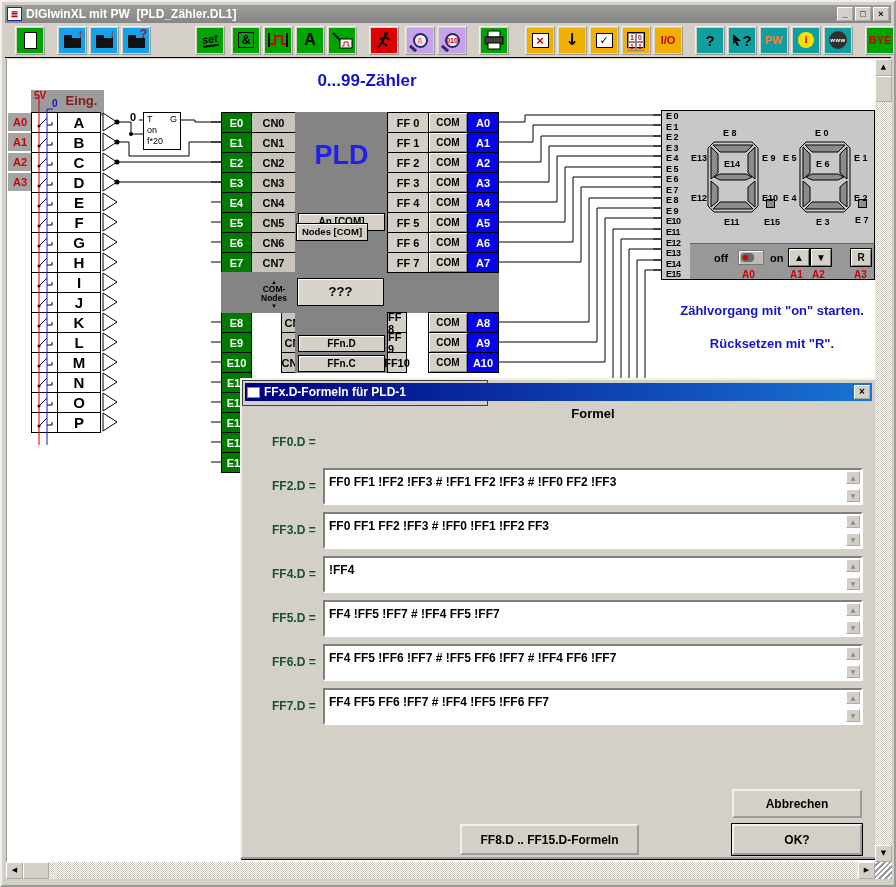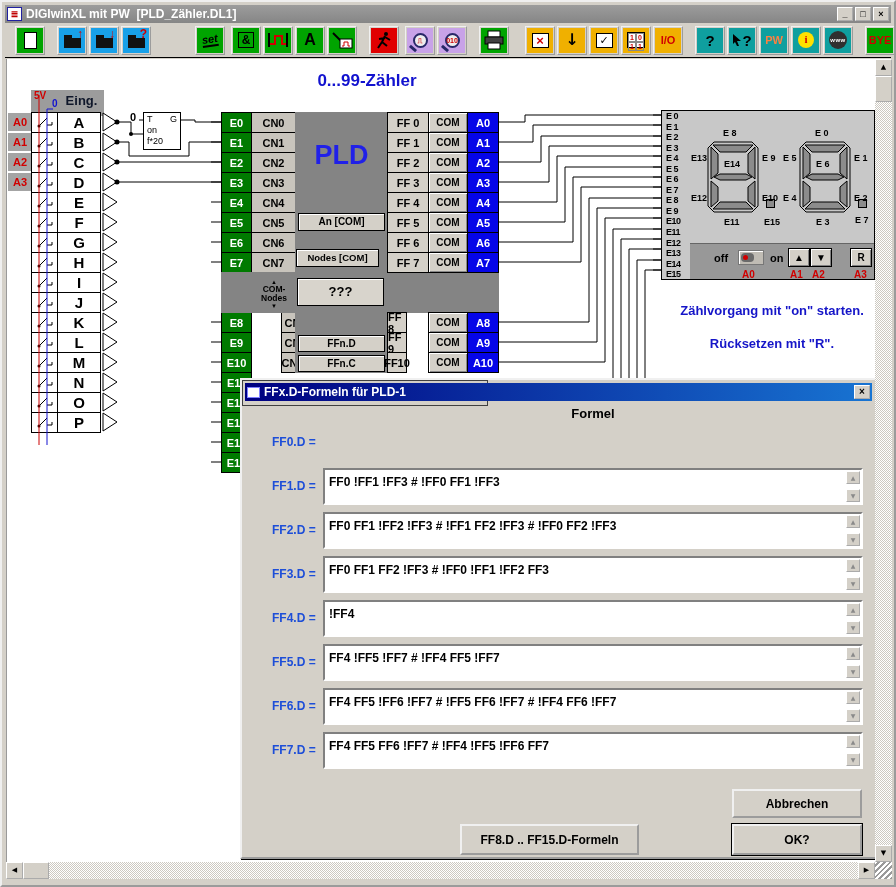--- a/index.html
+++ b/index.html
@@ -42,21 +42,21 @@
   
   .canvas{position:absolute;left:4px;top:57px;width:869px;height:803px;background:#fff;overflow:hidden;border-left:1px solid #999;}
   .wires{position:absolute;left:0;top:0;z-index:5;pointer-events:none;}
   .heading{position:absolute;left:250px;top:12px;width:220px;text-align:center;color:#1212cf;font:bold 17px "Liberation Sans";z-index:2;}
   .note{position:absolute;width:300px;text-align:center;color:#1515c8;font:bold 13px "Liberation Sans";z-index:2;}
   #note1{left:615px;top:244px;} #note2{left:615px;top:277px;}
   
   #addr-col{position:absolute;left:1px;top:54px;z-index:2;}
   .addr-tag{width:24px;height:18px;margin-bottom:2px;background:#a4a4a4;color:#d00000;font:bold 11px/18px "Liberation Sans";text-align:center;}
   #supply-cell{position:absolute;left:24px;top:31px;width:28px;height:22px;background:#9c9c9c;z-index:2;color:#d00000;font:bold 10px/10px "Liberation Sans";padding:1px 0 0 3px;}
-  #eing-hdr{position:absolute;left:52px;top:31px;width:45px;height:26px;background:#9c9c9c;color:#0f172a;font:bold 13px/22px "Liberation Sans";text-align:center;z-index:2;}
+  #eing-hdr{position:absolute;left:52px;top:31px;width:45px;height:26px;background:#9c9c9c;color:#7f1d1d;font:bold 13px/22px "Liberation Sans";text-align:center;z-index:2;}
   #input-rows{position:absolute;left:24px;top:53px;z-index:2;}
   .in-row{display:flex;height:21px;}
   .in-row + .in-row{margin-top:-1px;}
   .sw{width:27px;border:1px solid #000;background:#fff;}
   .ltr{width:43px;border:1px solid #000;border-left:none;background:#fff;font:bold 15px/19px "Liberation Sans";text-align:center;color:#000;}
   #zero-lbl{position:absolute;left:45px;top:39px;color:#1212d0;font:bold 10px "Liberation Sans";z-index:6;}
   #tin-lbl{position:absolute;left:123px;top:52px;color:#000;font:bold 11px "Liberation Sans";z-index:6;}
   #timer-block{position:absolute;left:136px;top:53px;width:38px;height:38px;background:#fff;border:1px solid #000;z-index:2;font:9px/11px "Liberation Sans";color:#000;padding:1px 3px;}
   #timer-block .tg{display:flex;justify-content:space-between;}
   
@@ -69,21 +69,21 @@
   .com-cell{background:#d4d0c8;color:#000;border:1px solid #000;box-shadow:inset 1px 1px 0 #fff,inset -1px -1px 0 #888;font:bold 10px "Liberation Sans";}
   .a-cell{background:#0505e8;color:#fff;}
   #e-top{left:214px;top:53px;width:31px;} #e-bot{left:214px;top:253px;width:31px;}
   #cn-top{left:244px;top:53px;width:45px;} #cn-bot{left:258px;top:253px;width:45px;padding-left:16px;}
   #ff-top{left:380px;top:53px;width:42px;} #ff-bot{left:380px;top:253px;width:20px;}
   #com-top{left:421px;top:53px;width:40px;} #com-bot{left:421px;top:253px;width:40px;}
   #a-top{left:460px;top:53px;width:32px;} #a-bot{left:460px;top:253px;width:32px;}
   #pld-mid{left:288px;top:53px;width:93px;height:261px;background:#848484;}
   .pld-title{position:absolute;left:0;top:28px;width:100%;text-align:center;color:#2020e8;font:bold 27px "Liberation Sans";}
   .mid-btn{position:absolute;left:3px;width:87px;height:18px;background:#d4d0c8;border:1px solid #000;box-shadow:inset 1px 1px 0 #fff;color:#000;font:bold 10px/16px "Liberation Sans";text-align:center;}
-  #btn-ancom{top:101px;} #btn-nodescom{top:137px;left:1px;width:83px;font-size:9.5px;}
+  #btn-ancom{top:101px;} #btn-nodescom{top:111px;left:1px;width:72px;font-size:9.5px;}
   #btn-ffnd{top:223px;height:17px;} #btn-ffnc{top:243px;height:17px;}
   #gap-row{left:214px;top:213px;width:278px;height:41px;background:#848484;}
   #com-nodes{position:absolute;left:31px;top:1px;width:44px;height:40px;color:#000;font:bold 8.5px/9px "Liberation Sans";text-align:center;padding-top:6px;}
   #com-nodes .arr{font-size:6px;line-height:6px;}
   #btn-qqq{position:absolute;left:76px;top:6px;width:87px;height:28px;background:#d8d4cc;border:1px solid #000;box-shadow:inset 1px 1px 0 #fff;color:#000;font:bold 13px/26px "Liberation Sans";text-align:center;}
   
   #display{position:absolute;left:654px;top:51px;width:214px;height:170px;background:#c8c8c8;border:1px solid #000;z-index:2;}
   #pins{position:absolute;left:1px;top:0;width:28px;}
   .pin{height:10.55px;font:bold 9px/10.5px "Liberation Sans";color:#000;padding-left:3px;letter-spacing:-0.5px;}
   #ctrl-bar{position:absolute;left:28px;top:132px;right:0;bottom:0;background:#989898;border-top:1px solid #666;}
@@ -99,21 +99,21 @@
   .addr-lbl{position:absolute;top:25px;color:#d00000;font:bold 10px "Liberation Sans";}
   
   #dialog{position:absolute;left:233px;top:319px;width:637px;height:481px;background:#d4d0c8;border:2px outset #f0f0f0;box-shadow:1px 1px 0 #000;z-index:10;}
   #dlg-title{position:absolute;left:3px;top:3px;right:3px;height:18px;background:linear-gradient(90deg,#000080,#1874d2);display:flex;align-items:center;padding:0 2px;}
   #dlg-icon{width:13px;height:11px;background:#fff;border:1px solid #8080ff;margin-right:4px;}
   #dlg-title-text{color:#fff;font:bold 12px "Liberation Sans";flex:1;}
   #dlg-close{width:16px;height:14px;background:#d4d0c8;border:1px outset #fff;color:#000;font:bold 10px/12px "Liberation Sans";text-align:center;}
   #formel-hdr{position:absolute;left:81px;top:26px;width:540px;text-align:center;color:#000;font:bold 13px "Liberation Sans";}
   #f-rows{position:absolute;left:0;top:44px;width:637px;}
   .f-row{position:relative;height:37px;margin-bottom:7px;}
-  .f-label{position:absolute;left:14px;top:11px;width:64px;color:#1d4ed8;font:bold 12px "Liberation Sans";padding-left:16px;}
+  .f-label{position:absolute;left:14px;top:11px;width:64px;color:#14532d;font:bold 12px "Liberation Sans";padding-left:16px;}
   .f-box{position:absolute;left:81px;top:0;width:540px;height:37px;background:#fff;border:2px solid;border-color:#808080 #fff #fff #808080;padding:2px 16px 2px 4px;}
   .f-text{font:bold 12px/14px "Liberation Sans";color:#000;white-space:pre;}
   .f-text.sel{background:#000080;color:#fff;}
   .f-spin{position:absolute;right:1px;top:1px;bottom:1px;width:14px;}
   .f-spin span{position:absolute;left:0;width:14px;height:13px;background:#d4d0c8;border:1px outset #fff;color:#8a8a8a;font:6px/11px "DejaVu Sans",sans-serif;text-align:center;}
   .f-spin .up{top:0;} .f-spin .dn{bottom:0;}
   .dlg-btn{position:absolute;background:#d4d0c8;border:2px outset #f0f0f0;color:#000;font:bold 12px "Liberation Sans";display:flex;align-items:center;justify-content:center;}
   #btn-status{left:218px;top:411px;width:246px;height:26px;border:1px solid #404040;background:#d4d0c8;color:#000;font:bold 12px "Liberation Sans";display:flex;align-items:center;justify-content:center;}
   #btn-more{left:218px;top:444px;width:179px;height:31px;}
   #btn-cancel{left:490px;top:409px;width:130px;height:29px;}
@@ -766,30 +766,20 @@
         <div id="dlg-title-text">FFx.D-Formeln für PLD-1</div>
         <div id="dlg-close">×</div>
       </div>
       <div id="formel-hdr">Formel</div>
       <div id="f-rows">
 
           <div class="f-row">
             <span class="f-label">FF0.D =</span>
           </div>
 
-          <div class="f-row">
-            <span class="f-label">FF1.D =</span>
-            <div class="f-box">
-              <span class="f-text">FF0 !FF1 !FF3 # !FF0 FF1 !FF3</span>
-              <div class="f-spin">
-                <span class="up">▲</span>
-                <span class="dn">▼</span>
-              </div>
-            </div>
-          </div>
 
           <div class="f-row">
             <span class="f-label">FF2.D =</span>
             <div class="f-box">
               <span class="f-text">FF0 FF1 !FF2 !FF3 # !FF1 FF2 !FF3 # !FF0 FF2 !FF3</span>
               <div class="f-spin">
                 <span class="up">▲</span>
                 <span class="dn">▼</span>
               </div>
             </div>

